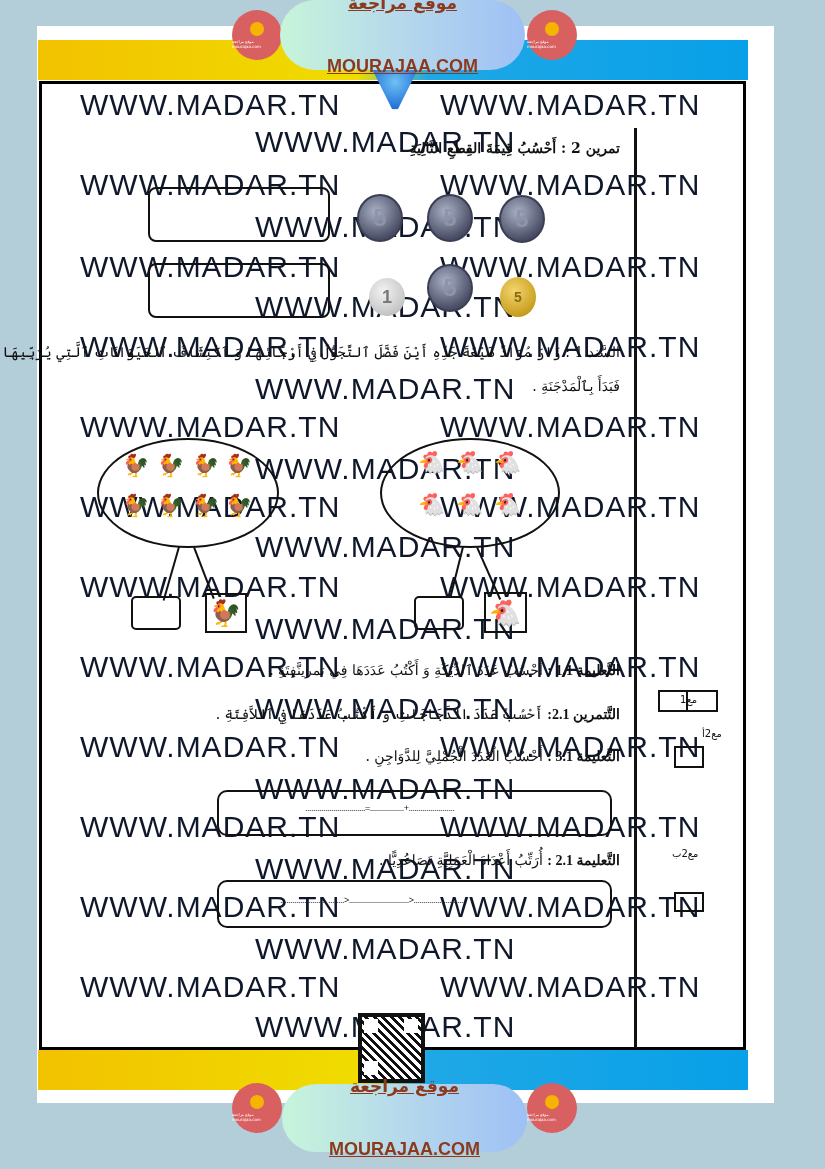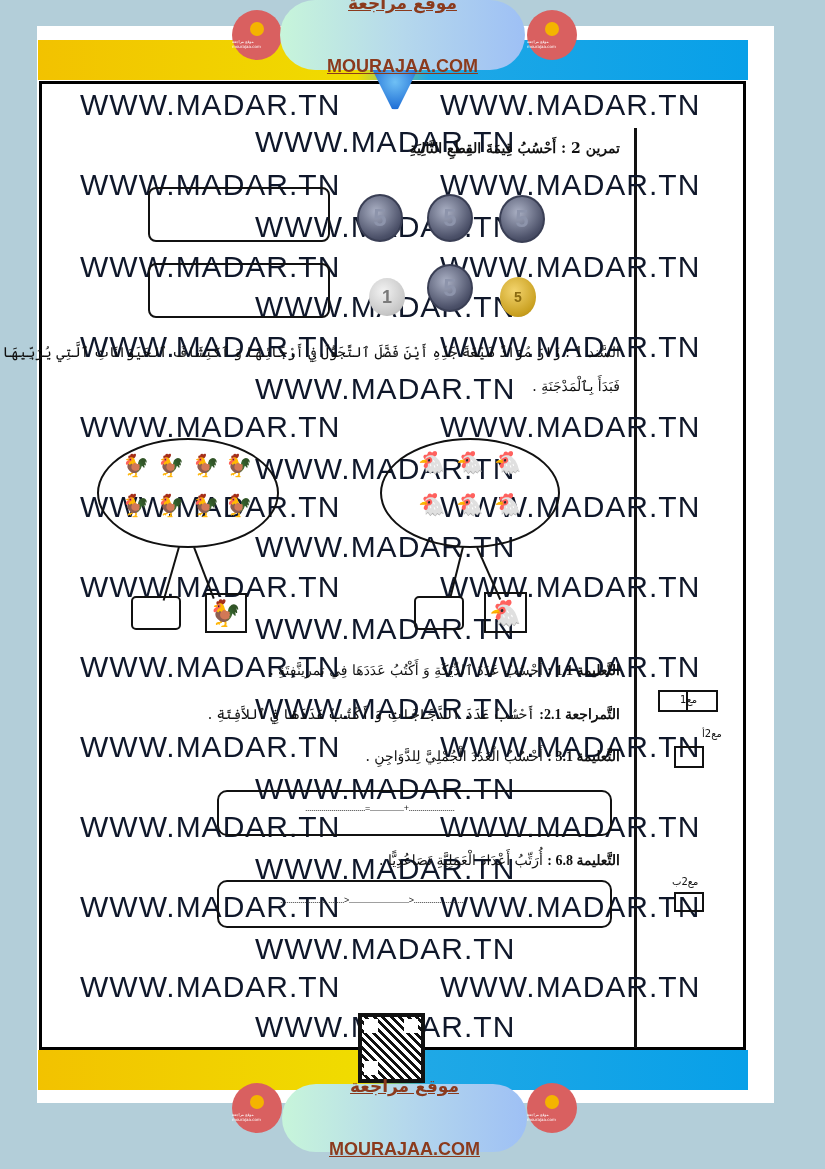--- a/index.html
+++ b/index.html
@@ -199,46 +199,46 @@
 <div class="small-box" style="left:414px;top:596px;width:50px;height:34px"></div>
 <div class="pic-box" style="left:484px;top:592px;width:43px;height:41px">
   <span class="hen">🐔</span>
 </div>
 
 <div class="rtl text" style="right:205px;top:662px;width:420px;white-space:nowrap">
   <span class="bold-lbl">التَّعليمة 1.1 :</span>
   <span>أَحْسُبُ عَدَدَ ٱلدِّيَكَةِ وَ أَكْتُبُ عَدَدَهَا فِي تمرينَّفِتَةِ .</span>
 </div>
 <div class="rtl text" style="right:205px;top:706px;width:420px;white-space:nowrap">
-  <span class="bold-lbl">التَّمراجعة 2.1:</span>
+  <span class="bold-lbl">التَّتمرين 2.1:</span>
   <span>أَحْسُبُ عَدَدَ الدَّجَاجَاتِ وَ أَكْتُبُ عَدَدَهَا فِي ٱللاَّفِتَةِ .</span>
 </div>
 <div class="rtl text" style="right:205px;top:748px;width:420px;white-space:nowrap">
   <span class="bold-lbl">التَّعليمة 3.1 :</span>
   <span>أَحْسُبُ الْعَدَدَ الْجُمْلِيَّ لِلدَّوَاجِنِ .</span>
 </div>
 
 <div class="answer-box" style="left:217px;top:790px;width:395px;height:46px;border-radius:10px"></div>
 <div class="dots-line" style="left:305px;top:803px">..............................=.................+.......................</div>
 
 <div class="rtl text" style="right:205px;top:852px;width:420px;white-space:nowrap">
-  <span class="bold-lbl">التَّعليمة 6.8 :</span>
+  <span class="bold-lbl">التَّعليمة 2.1 :</span>
   <span>أُرَتِّبُ أَعْدَادَ الْعَمَلِيَّةِ تَصَاعُدِيًّا .</span>
 </div>
 <div class="answer-box" style="left:217px;top:880px;width:395px;height:48px;border-radius:10px"></div>
 <div class="dots-line" style="left:280px;top:895px">.......................  ........&gt;..............................&gt;.........................</div>
 
 <div class="criteria-lbl" style="left:680px;top:694px">مع1</div>
 <div class="crit-box" style="left:658px;top:690px;width:30px;height:22px"></div>
 <div class="crit-box" style="left:686px;top:690px;width:32px;height:22px"></div>
 
 <div class="criteria-lbl" style="left:702px;top:728px">مع2أ</div>
 <div class="crit-box" style="left:674px;top:746px;width:30px;height:22px"></div>
 
-<div class="criteria-lbl" style="left:672px;top:876px">مع2ب</div>
+<div class="criteria-lbl" style="left:672px;top:848px">مع2ب</div>
 <div class="crit-box" style="left:674px;top:892px;width:30px;height:20px"></div>
 
 <div class="qr">
     <div class="qr-inner"></div>
   </div>
 
 <div class="badge" style="left:232px;top:1083px">
   <div class="dot"></div>
   <div class="txt">موقع مراجعة mourajaa.com</div>
 </div>

